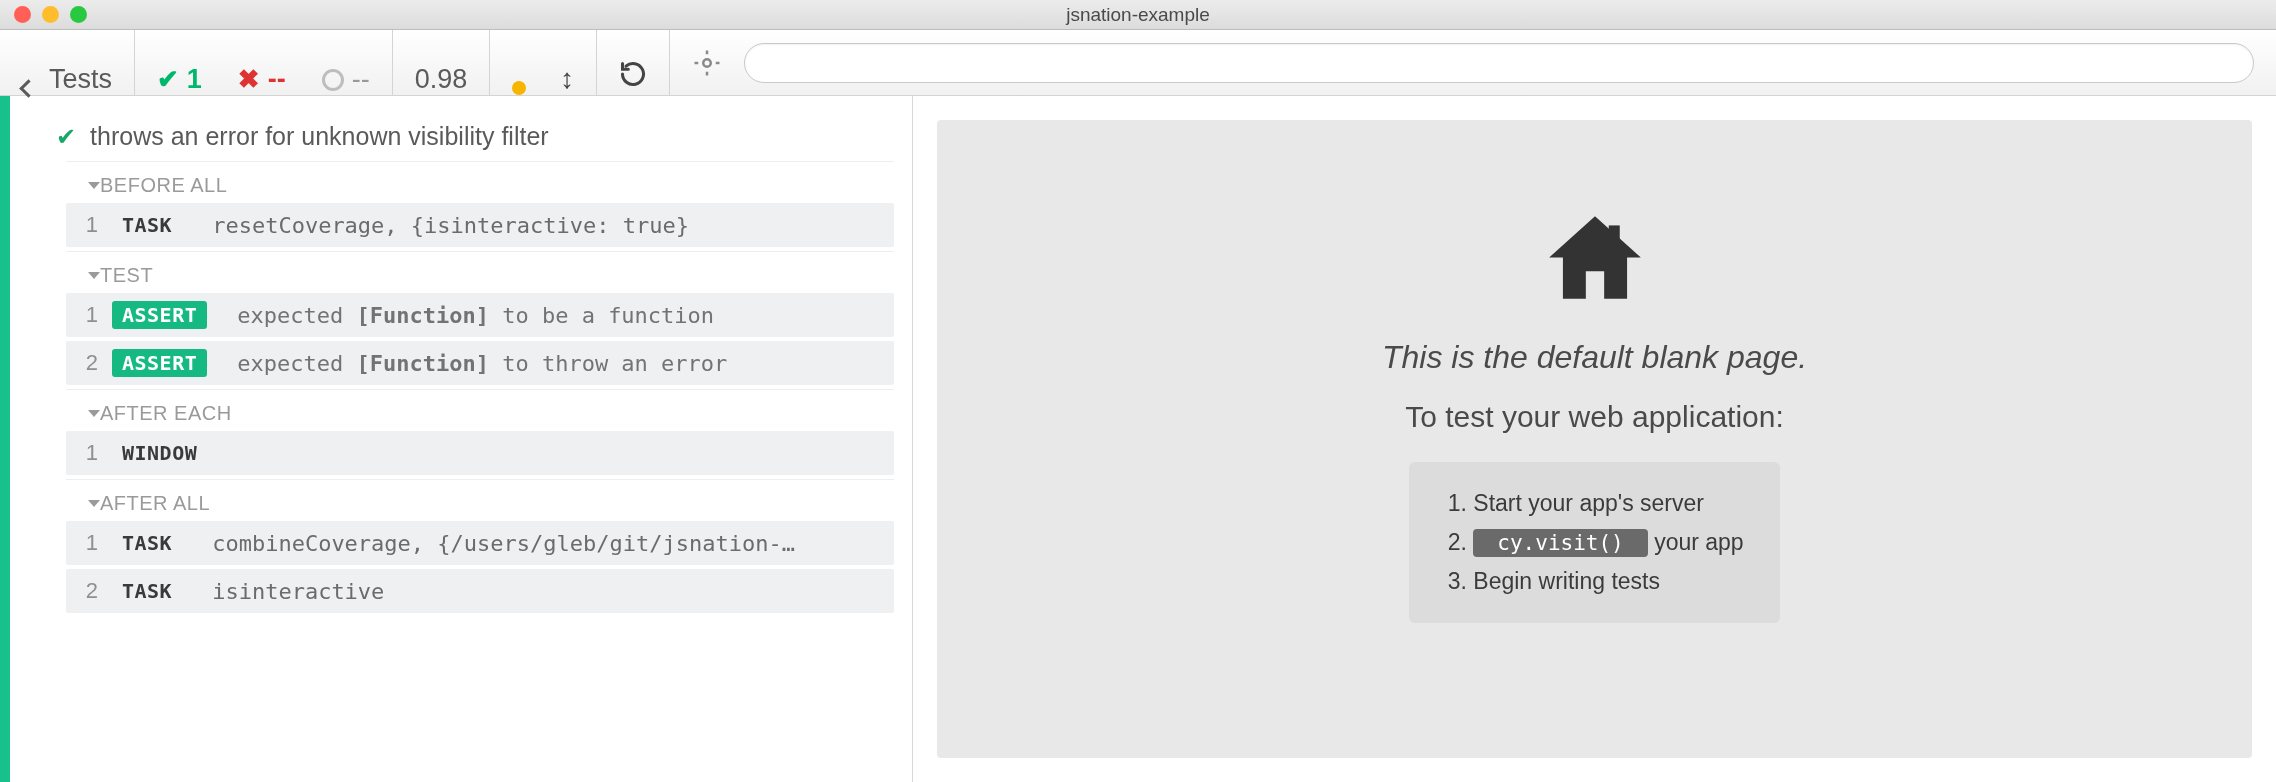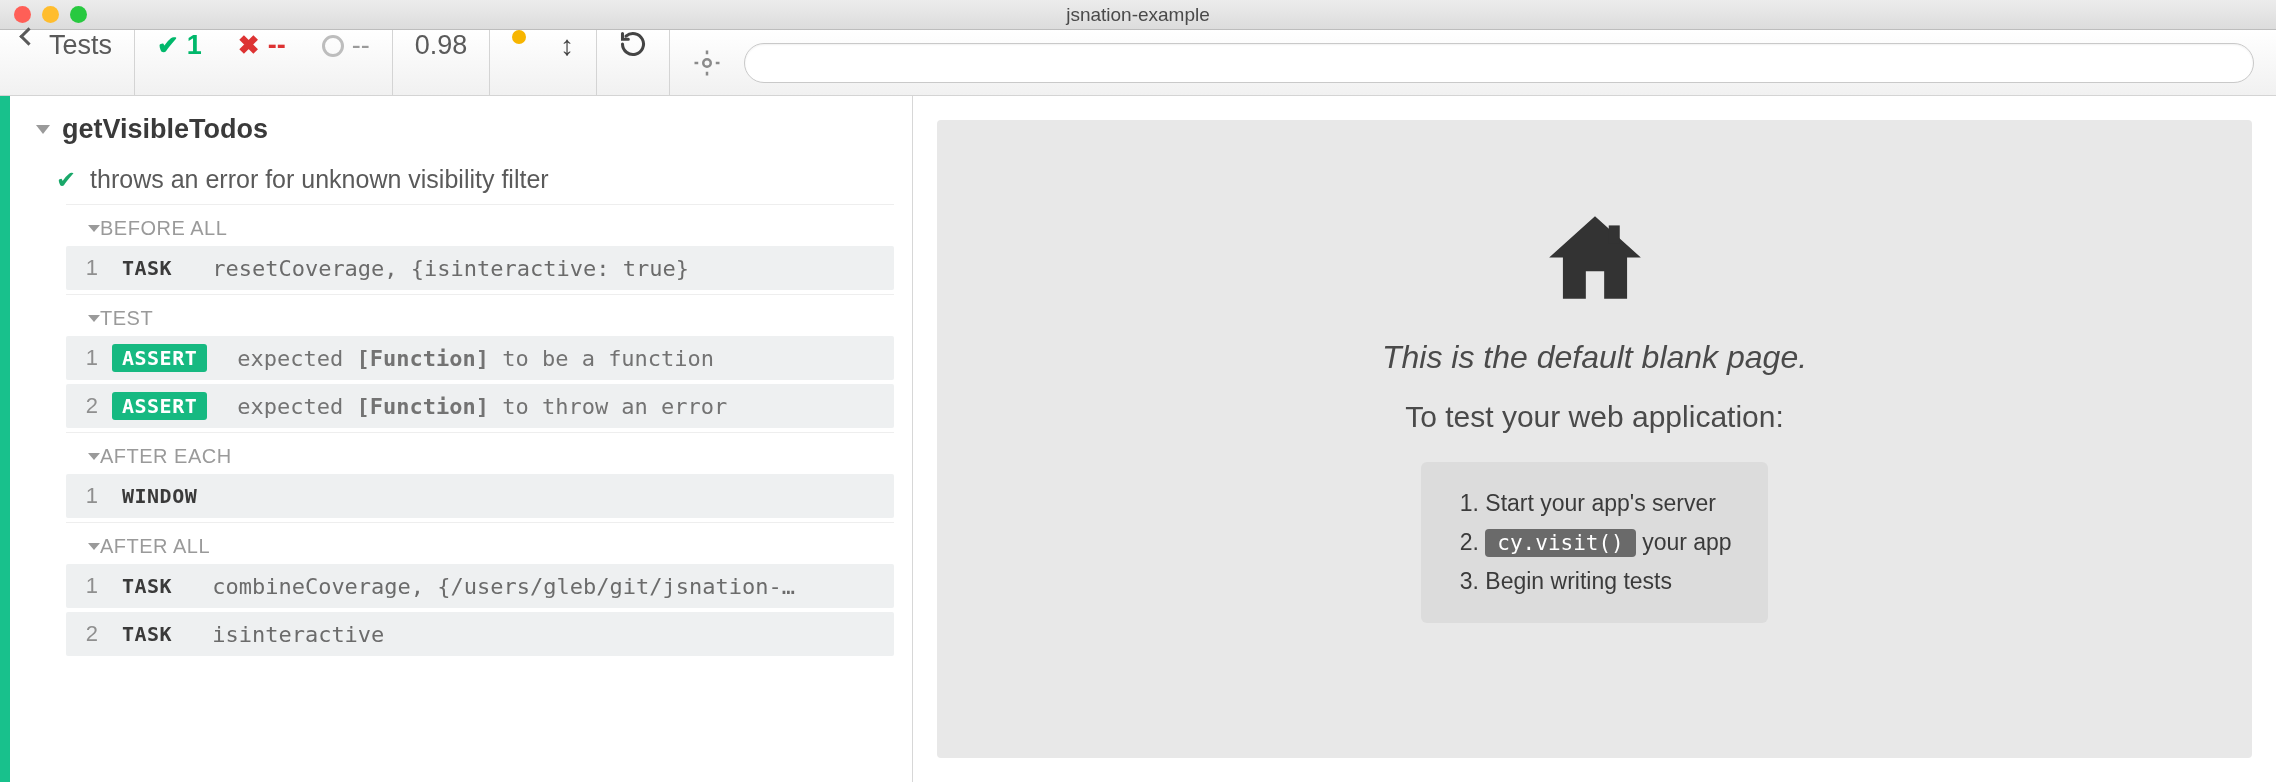--- a/index.html
+++ b/index.html
@@ -8,21 +8,21 @@
 
 
 .titlebar { height: 30px; background: linear-gradient(#ececec,#dcdcdc); border-bottom: 1px solid #bdbdbd; display: flex; align-items: center; position: relative; }
 .traffic { display: flex; gap: 11px; padding-left: 14px; }
 .tl { width: 17px; height: 17px; border-radius: 50%; }
 .tl.red { background:#ff5f57; } .tl.yel { background:#ffbd2e; } .tl.grn { background:#28c940; }
 .titlebar .title { position:absolute; left:0; right:0; text-align:center; font-size:19px; color:#4a4a4a; }
 
 
 .toolbar { height: 66px; background: linear-gradient(#fff,#f1f1f1); border-bottom: 1px solid #d4d4d4; display:flex; align-items:stretch; }
-.tb-cell { display:flex; align-items:flex-start; padding:0 22px; border-right:1px solid #d4d4d4; font-size:27px; color:#5a5a5a; gap:14px; }
+.tb-cell { display:flex; align-items:flex-end; padding:0 22px; border-right:1px solid #d4d4d4; font-size:27px; color:#5a5a5a; gap:14px; }
 .tb-cell:last-child { border-right:none; }
 .chev-left { display:inline-block; width:13px; height:13px; border-left:3px solid #5a5a5a; border-bottom:3px solid #5a5a5a; transform:rotate(45deg); }
 .stat-pass { color:#00b86b; font-weight:600; display:flex; align-items:center; gap:8px; }
 .stat-fail { color:#d33; font-weight:600; display:flex; align-items:center; gap:8px; }
 .stat-pending { color:#9a9a9a; display:flex; align-items:center; gap:8px; }
 .check { font-size:26px; }
 .xmark { font-size:26px; font-weight:700; }
 .dot-yellow { width:14px; height:14px; background:#f7b500; border-radius:50%; display:inline-block; }
 .arrow-ud { font-size:28px; color:#444; }
 .reload-icon svg { width:28px; height:28px; }
@@ -63,21 +63,21 @@
 
 .right { flex:1; padding:24px; }
 .preview { width:100%; height:100%; background:#e8e8e8; border-radius:4px; display:flex; flex-direction:column; align-items:center; padding-top:90px; }
 .home-icon { color:#333; }
 .home-icon svg { width:110px; height:95px; }
 .prev-line1 { font-size:32px; color:#4a4a4a; margin-top:30px;font-style:italic; }
 .prev-line2 { font-size:30px; color:#4a4a4a; margin-top:24px; }
 .instr-box { margin-top:28px; background:#dcdcdc; border-radius:6px; padding:22px 36px; font-size:23px; color:#3b3b3b; }
 .instr-box ol { list-style:decimal; padding-left:28px; }
 .instr-box li { padding:6px 0; }
-.codechip { background:#6a6a6a; color:#fff; padding:2px 12px; border-radius:4px; font-family: ui-monospace, Menlo, monospace; font-size:21px; }
+.codechip { background:#6a6a6a; color:#fff; padding:2px 24px; border-radius:4px; font-family: ui-monospace, Menlo, monospace; font-size:21px; }
 </style>
 </head>
 <body>
 
 <div class="titlebar">
   <div class="traffic">
     <div class="tl red"></div>
     <div class="tl yel"></div>
     <div class="tl grn"></div>
   </div>
@@ -127,24 +127,20 @@
     </span>
     <div class="url-bar"></div>
   </div>
 </div>
 
 <div class="main">
 
   <div class="left">
     <div class="left-bar"></div>
     <div class="left-body">
-      <div class="suite-row">
-        <span class="caret"></span>
-        <span class="suite-title">getVisibleTodos</span>
-      </div>
       <div class="test-row">
         <span class="tick">✔</span>
         <span class="test-title">throws an error for unknown visibility filter</span>
       </div>
 
       <div class="hooks">
 
         <div class="hook-head">
           <span class="caret small"></span>
           <span>BEFORE ALL</span>

